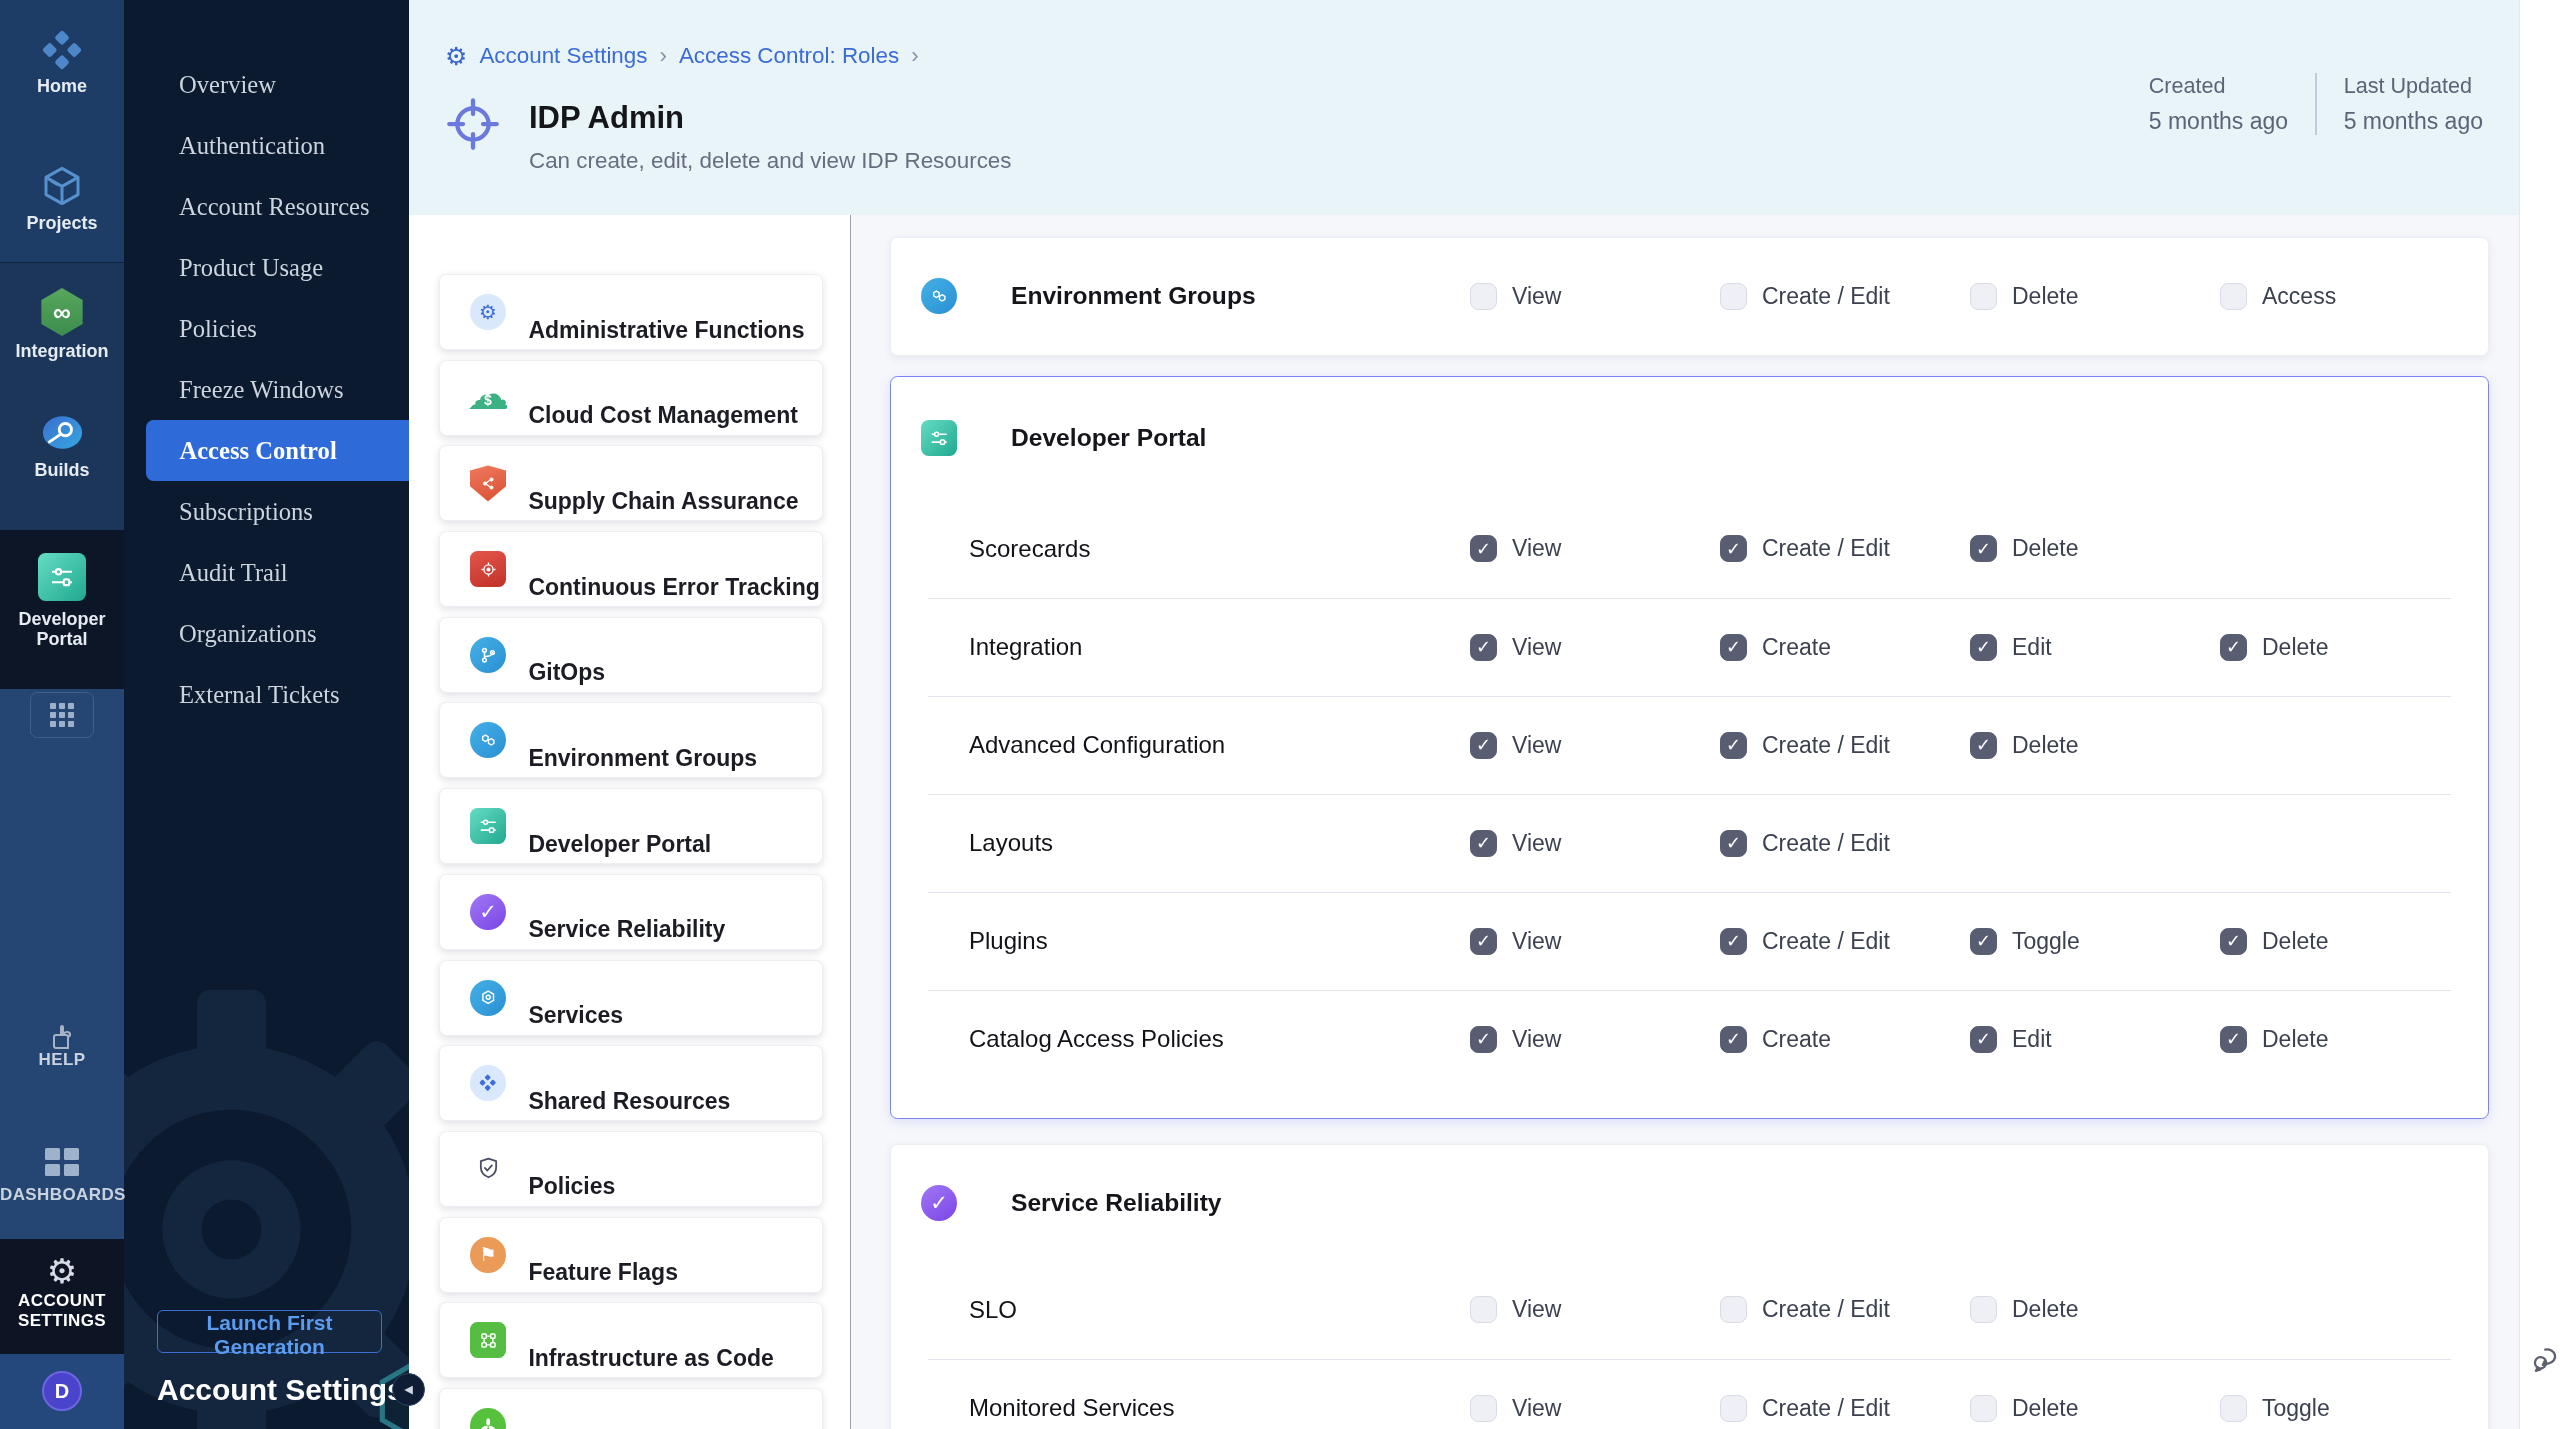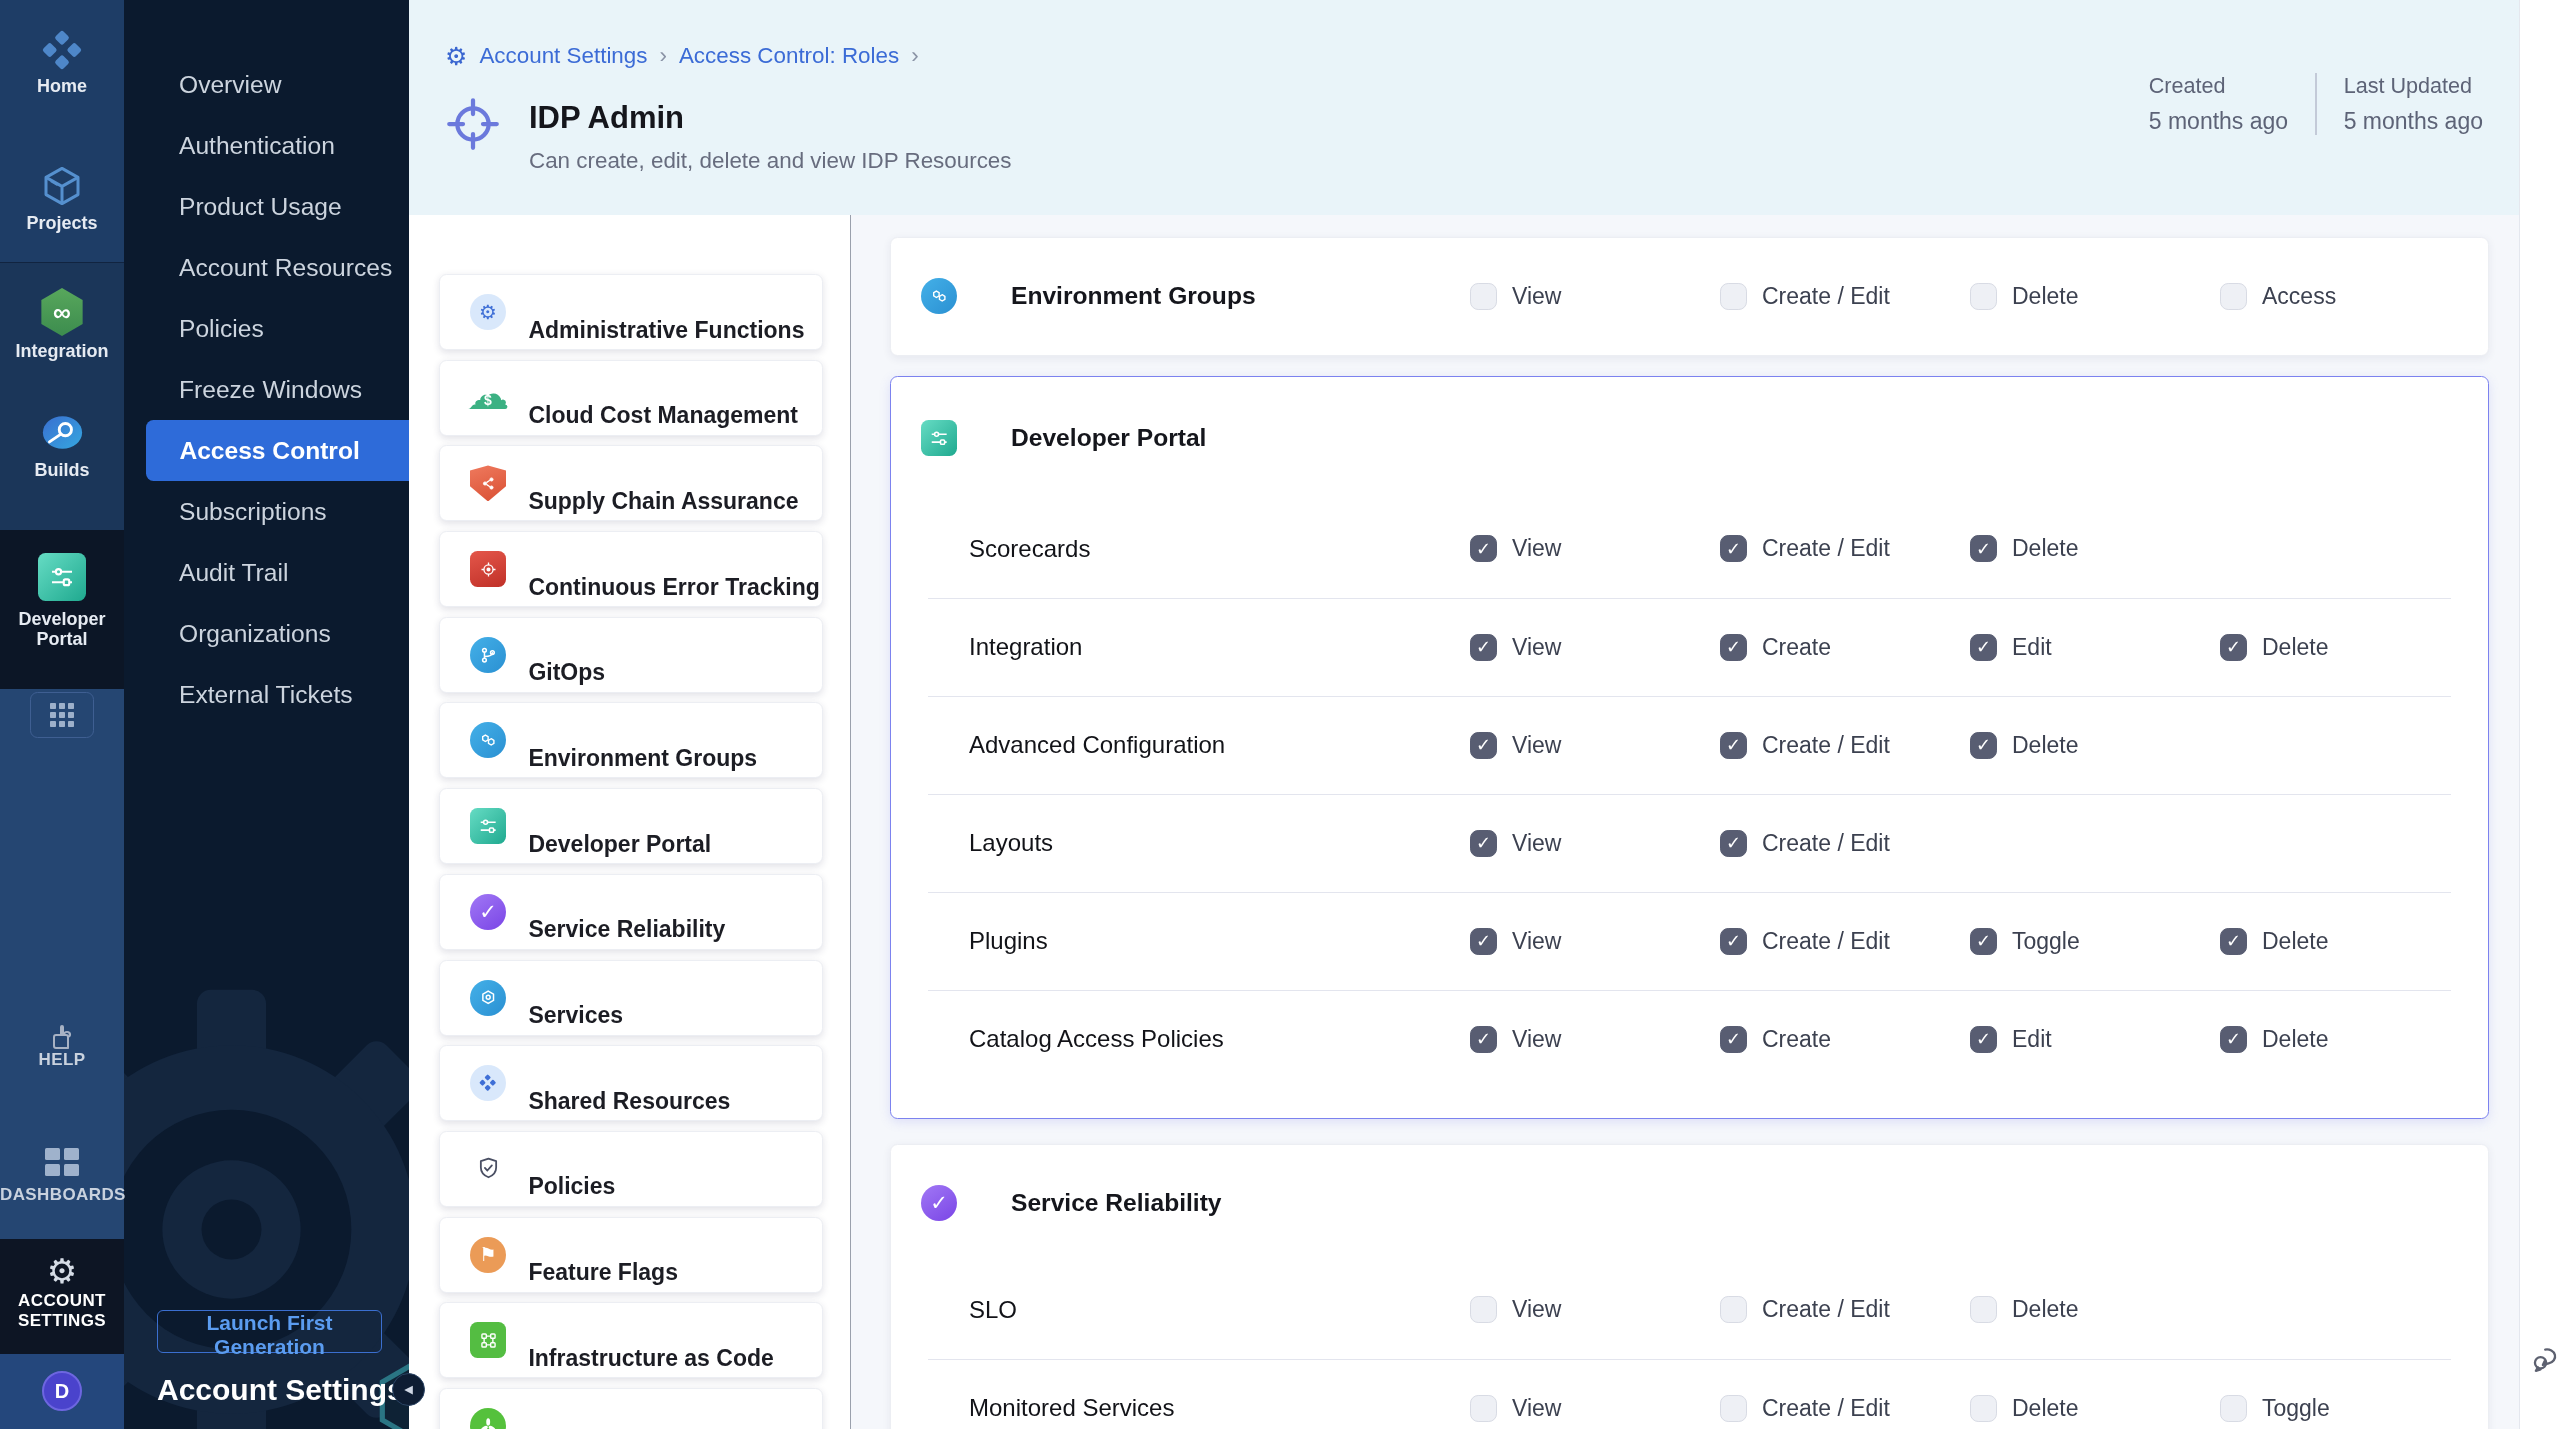--- a/index.html
+++ b/index.html
@@ -34,21 +34,21 @@
   .dash4 { display:grid; grid-template-columns:15px 15px; grid-template-rows:12px 12px; gap:3.7px; width:34px; margin:0 auto; }
   .dash4 i { background:#9fb2cc; border-radius:1.5px; }
   .gear-glyph::before { content:"⚙"; }
   .rail-gear { color:#d5dce6; font-size:34px; line-height:1; }
   .avatar { width:40px; height:40px; border-radius:50%; background:#4a43cc; border:2.2px solid #6d66e0;
     margin:0 auto; display:flex; align-items:center; justify-content:center;
     color:#fff; font-size:20px; font-weight:700; }
 
   
   #subnav { position:absolute; left:124px; top:0; width:285px; height:1430px; background:#0b1a2e; overflow:hidden; z-index:3; }
-  #subnav-menu { position:absolute; top:54px; left:0; width:316px; list-style:none; z-index:2; }
+  #subnav-menu { position:absolute; top:54px; left:0; width:316px; list-style:none; z-index:2;font-family:Liberation Serif, serif; }
   .snav-item { height:61px; line-height:61px; padding-left:55px; font-size:24.6px; font-weight:500; color:#ccd4de; cursor:pointer; }
   .snav-item.selected { background:#2e6bd9; color:#fff; font-weight:600; margin-left:22.4px; padding-left:33px; border-radius:7.5px 0 0 7.5px; }
   #launch-btn { position:absolute; left:33px; top:1310px; width:225px; height:43px; background:transparent;
     border:1.5px solid #3b6fd0; border-radius:6px; color:#5b9cf0; font-size:21px; font-weight:600;
     font-family:inherit; cursor:pointer; z-index:2; }
   #subnav-footer-title { position:absolute; left:33px; top:1373px; color:#fff; font-size:30px; font-weight:700; z-index:2; }
   #gear-watermark { position:absolute; left:-146px; top:976px; z-index:1; }
   #hex-watermark { position:absolute; left:250px; top:1360px; width:82px; height:82px;
     clip-path:polygon(50% 0,93% 25%,93% 75%,50% 100%,7% 75%,7% 25%); background:#2a7584; z-index:1; }
   #hex-watermark i { position:absolute; inset:6px; clip-path:polygon(50% 0,93% 25%,93% 75%,50% 100%,7% 75%,7% 25%); background:#0e2235; }
@@ -260,22 +260,22 @@
       <circle r="30" fill="#14263e"></circle>
       <circle r="13" fill="#0b1a2e"></circle>
   </svg>
   <div id="hex-watermark">
       <i></i>
     </div>
 
   <ul id="subnav-menu">
     <li class="snav-item">Overview</li>
     <li class="snav-item">Authentication</li>
+    <li class="snav-item">Account Resources</li>
     <li class="snav-item">Product Usage</li>
-    <li class="snav-item">Account Resources</li>
     <li class="snav-item">Policies</li>
     <li class="snav-item">Freeze Windows</li>
     <li class="snav-item selected">Access Control</li>
     <li class="snav-item">Subscriptions</li>
     <li class="snav-item">Audit Trail</li>
     <li class="snav-item">Organizations</li>
     <li class="snav-item">External Tickets</li>
   </ul>
 
   <button id="launch-btn">Launch First Generation</button>

